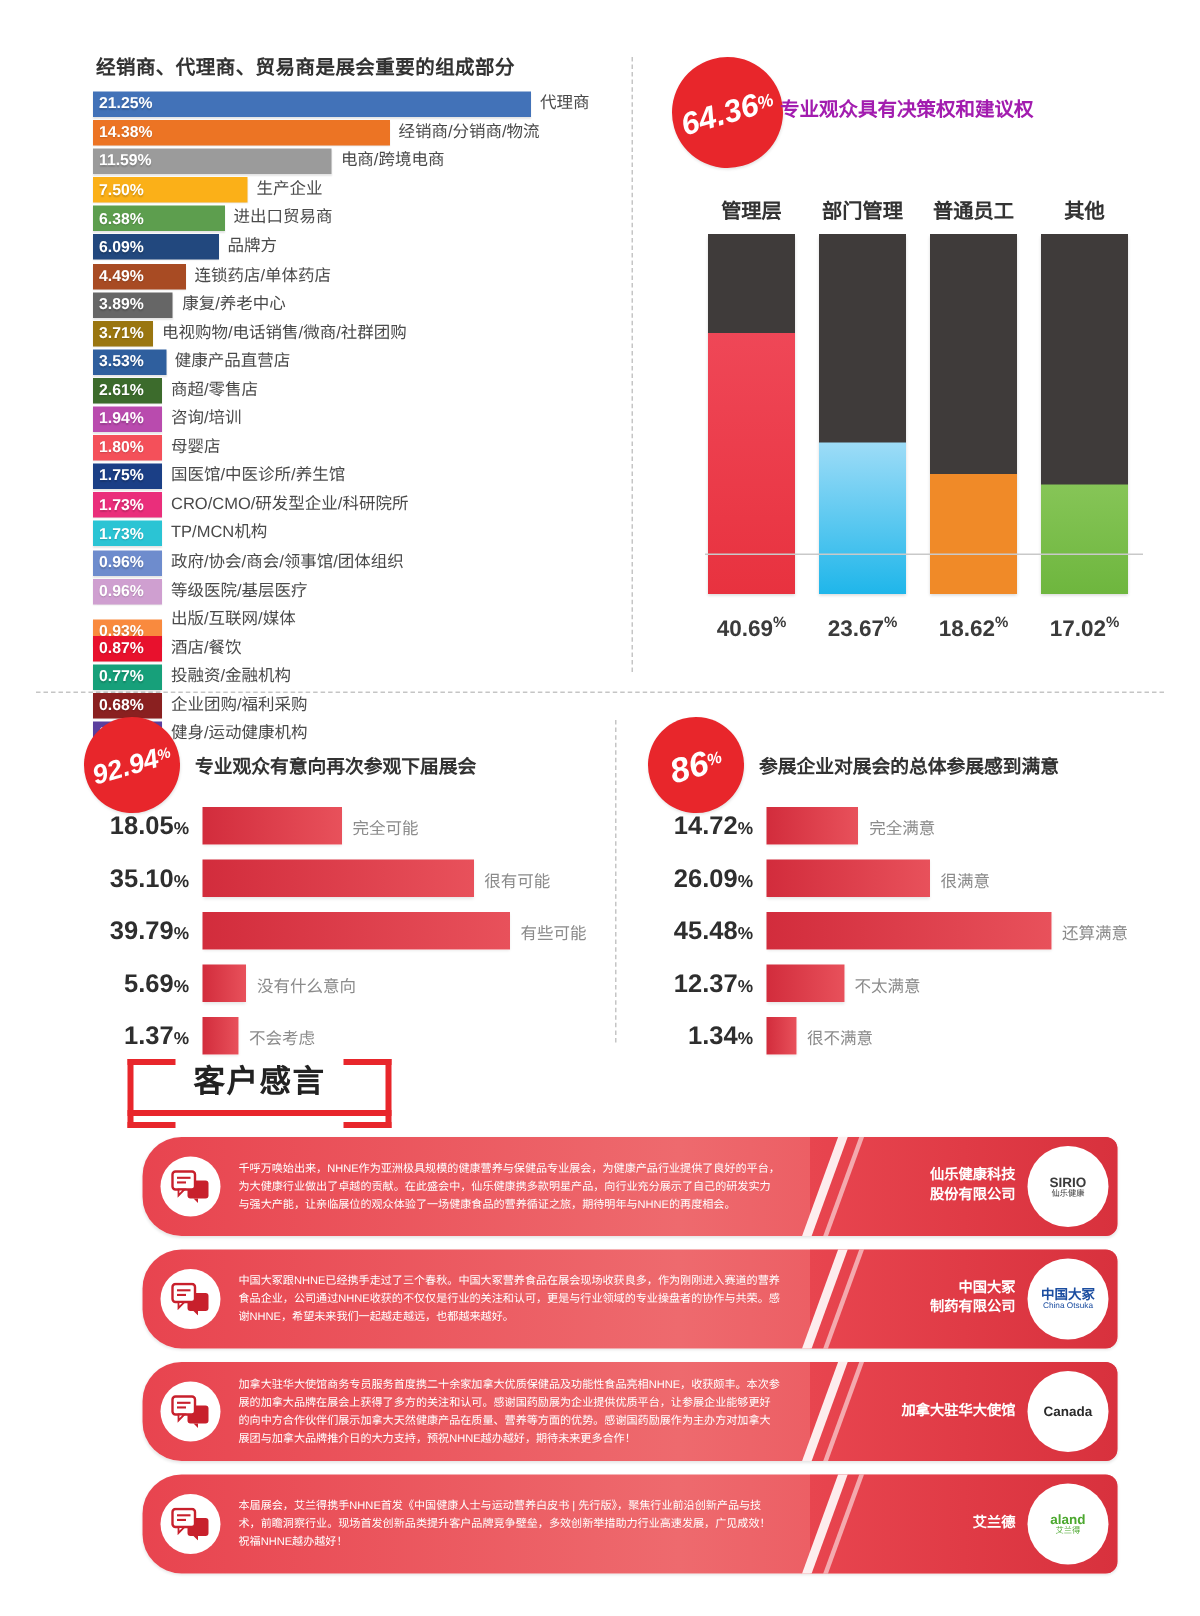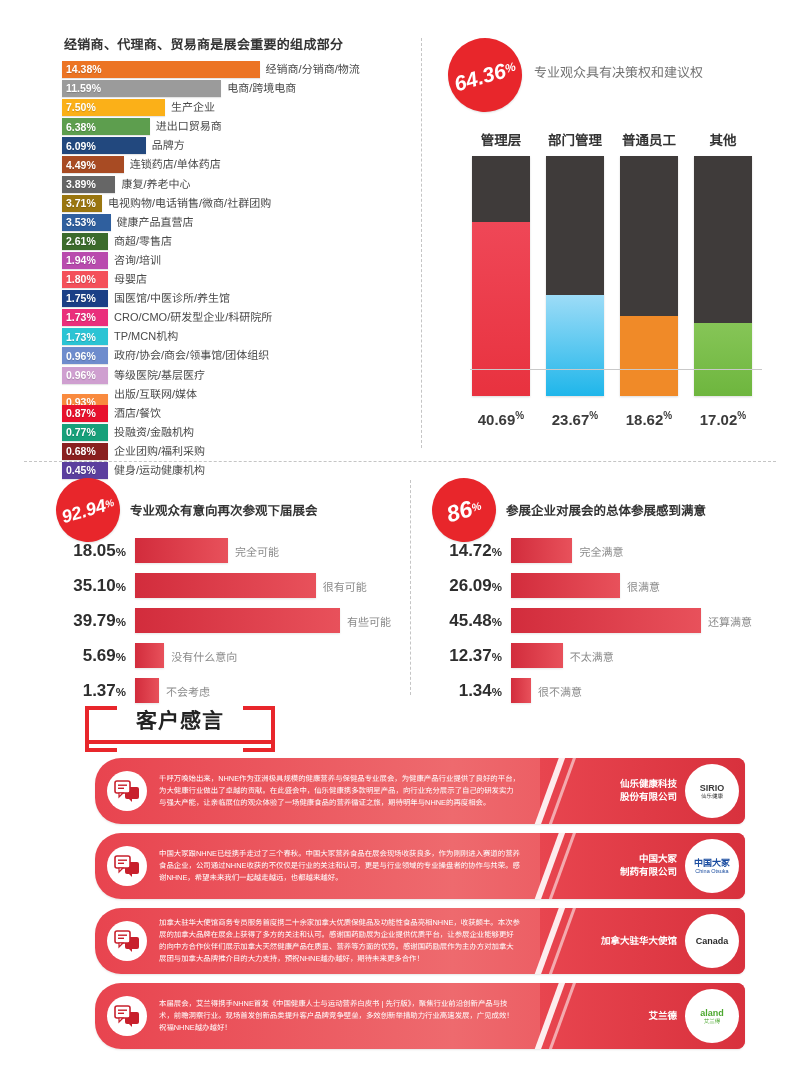--- a/index.html
+++ b/index.html
@@ -50,21 +50,21 @@
     box-shadow:0 1px 2px rgba(0,0,0,.12);
   }
   .badge .bnum{font-weight:bold;font-style:italic;line-height:1;}
   .badge .bpct{font-weight:bold;font-style:italic;line-height:1;vertical-align:super;}
 
   
   #panel-authority{
     position:absolute;left:430px;top:34px;width:350px;height:410px;
   }
   #panel-authority .auth-title{
-    position:absolute;left:104px;top:28px;font-size:13px;font-weight:normal;color:#737373;
+    position:absolute;left:90px;top:28px;font-size:13px;font-weight:bold;color:#a21caf;
   }
   .stack-wrap{
     position:absolute;left:42px;top:95px;width:280px;height:290px;
   }
   .stack-headers{display:flex;justify-content:space-between;}
   .stack-col{width:58px;text-align:center;}
   .stack-head{font-size:13.5px;font-weight:bold;color:#333;margin-bottom:7px;}
   .stack-bar{
     width:58px;height:240px;background:#3f3b3a;position:relative;
     box-shadow:0 1px 2px rgba(0,0,0,.15);
@@ -103,21 +103,21 @@
   .mid-val .sm{font-size:11.5px;}
   .mid-bar{
     height:25px;margin-left:9px;
     background:linear-gradient(90deg,#d22c3c 0%,#e8515b 100%);
     box-shadow:0 1px 2px rgba(0,0,0,.10);
   }
   .mid-lbl{font-size:11px;color:#8b8b8b;margin-left:7px;white-space:nowrap;}
 
   
   #panel-testimonials{position:absolute;left:0;top:700px;width:800px;}
-  .tm-heading{position:relative;height:52px;margin-left:85px;width:190px;}
+  .tm-heading{position:relative;height:52px;margin-left:85px;width:176px;}
   .tm-heading .bracket-l,.tm-heading .bracket-r{
     position:absolute;width:28px;height:38px;border:4px solid #e8262b;top:6px;
   }
   .tm-heading .bracket-l{left:0;border-right:none;}
   .tm-heading .bracket-r{right:0;border-left:none;}
   .tm-heading .bracket-bar{
     position:absolute;left:0;right:0;top:40px;height:4px;background:#e8262b;
   }
   .tm-heading .tm-h-text{
     position:absolute;left:0;right:0;top:4px;text-align:center;
@@ -174,20 +174,26 @@
 
 <div class="page">
 
   <div class="vdash" style="left:421px;top:38px;height:410px;"></div>
   <div class="hdash" style="left:24px;top:461px;width:752px;"></div>
   <div class="vdash" style="left:410px;top:480px;height:215px;"></div>
 
   <div id="panel-occupations">
     <div class="sec-title">经销商、代理商、贸易商是展会重要的组成部分</div>
     <div id="occ-rows">
+        <div class="occ-row">
+          <div class="occ-bar" style="width: 292px; background: rgb(66, 114, 184);">
+            <span class="occ-val">21.25%</span>
+          </div>
+          <span class="occ-lbl">代理商</span>
+        </div>
         <div class="occ-row">
           <div class="occ-bar" style="width: 197.598px; background: rgb(236, 116, 36);">
             <span class="occ-val">14.38%</span>
           </div>
           <span class="occ-lbl">经销商/分销商/物流</span>
         </div>
         <div class="occ-row">
           <div class="occ-bar" style="width: 159.26px; background: rgb(155, 155, 155);">
             <span class="occ-val">11.59%</span>
           </div>

